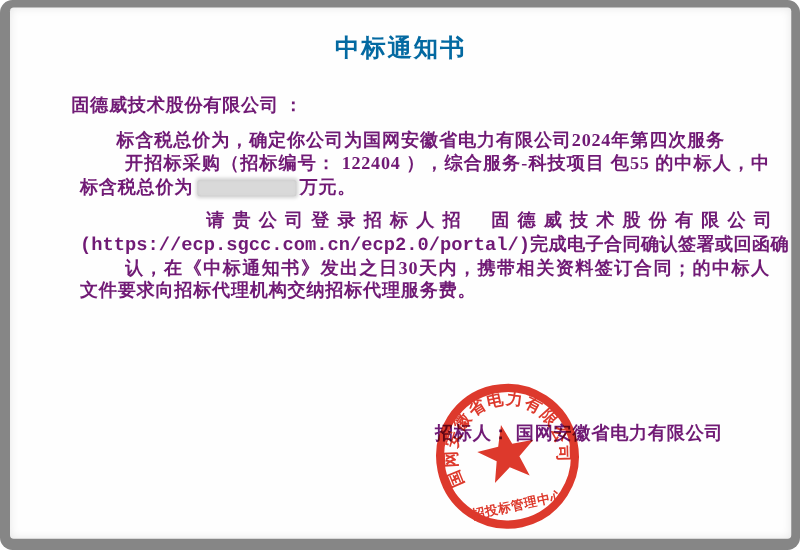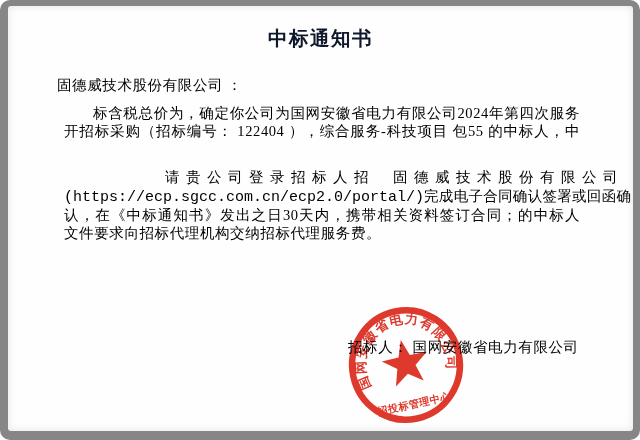--- a/index.html
+++ b/index.html
@@ -9,32 +9,32 @@
   }
   .frame {
     position:absolute; inset:0; background:#868686; border-radius:10px; overflow:hidden;
   }
   .page {
     position:absolute; left:8px; top:6px; right:7px; bottom:9px;
     background:#fefefe; border-radius:3px;
     box-shadow: inset 0 0 8px rgba(0,0,0,.10);
   }
   .t {
-    position:absolute; color:#000000; font-size:14.5px; line-height:18px;
-    white-space:nowrap; letter-spacing:0.6px;
+    position:absolute; color:#701a75; font-size:14.5px; line-height:18px;
+    white-space:nowrap; letter-spacing:0.6px;font-weight:bold;
   }
   .title {
     position:absolute; left:0; right:0; top:19px; text-align:center;
-    color:#0f172a; font-size:19.5px; font-weight:bold; letter-spacing:1.5px;
+    color:#0369a1; font-size:19.5px; font-weight:bold; letter-spacing:1.5px;
   }
   .jline {
     white-space:normal; text-align:justify; text-align-last:justify;
     overflow:hidden; height:18px;
   }
-  .w-full { width:516px; }
+  .w-full { width:516px;margin-left:36px; }
   .w-indent { width:487px; }
   .amount-line span { vertical-align:middle; }
   .redaction {
     display:inline-block; width:79px; height:13px; margin:0 3px;
     background:#d9d9d9; border-radius:2px; vertical-align:-1px;
     box-shadow:0 0 3px 1px #d3d3d3, inset 0 0 2px #c4c4c4;
     filter:blur(0.6px);
   }
   .spaced { letter-spacing:6.5px; }
   .gap { display:inline-block; width:18px; }
@@ -50,20 +50,23 @@
 
 <div class="frame">
   <div class="page">
 
     <div class="title">中标通知书</div>
 
     <div class="t" style="left:49px; top:70px;">固德威技术股份有限公司 ：</div>
 
     <div class="t jline w-indent" style="left:85px; top:98px;">标含税总价为，确定你公司为国网安徽省电力有限公司2024年第四次服务公</div>
     <div class="t jline w-full" style="left:56px; top:116px;">开招标采购（招标编号： 122404 ），综合服务-科技项目 包55 的中标人，中</div>
+    <div class="t amount-line" style="left:56px; top:135px;">
+      <span>标含税总价为</span><span class="redaction"></span><span>万元。</span>
+    </div>
 
     <div class="t" style="left:157px; top:162px; letter-spacing:0;">
       <span class="spaced">请贵公司登录招标人招</span><span class="gap"></span><span class="spaced">固德威技术股份有限公司</span>
     </div>
     <div class="t" style="left:56px; top:181px; letter-spacing:0.3px;">
       <span class="mono">(https://ecp.sgcc.com.cn/ecp2.0/portal/)</span><span>完成电子合同确认签署或回函确</span>
     </div>
     <div class="t jline w-full" style="left:56px; top:200px;">认，在《中标通知书》发出之日30天内，携带相关资料签订合同；的中标人</div>
     <div class="t" style="left:56px; top:218px;">文件要求向招标代理机构交纳招标代理服务费。</div>
 

